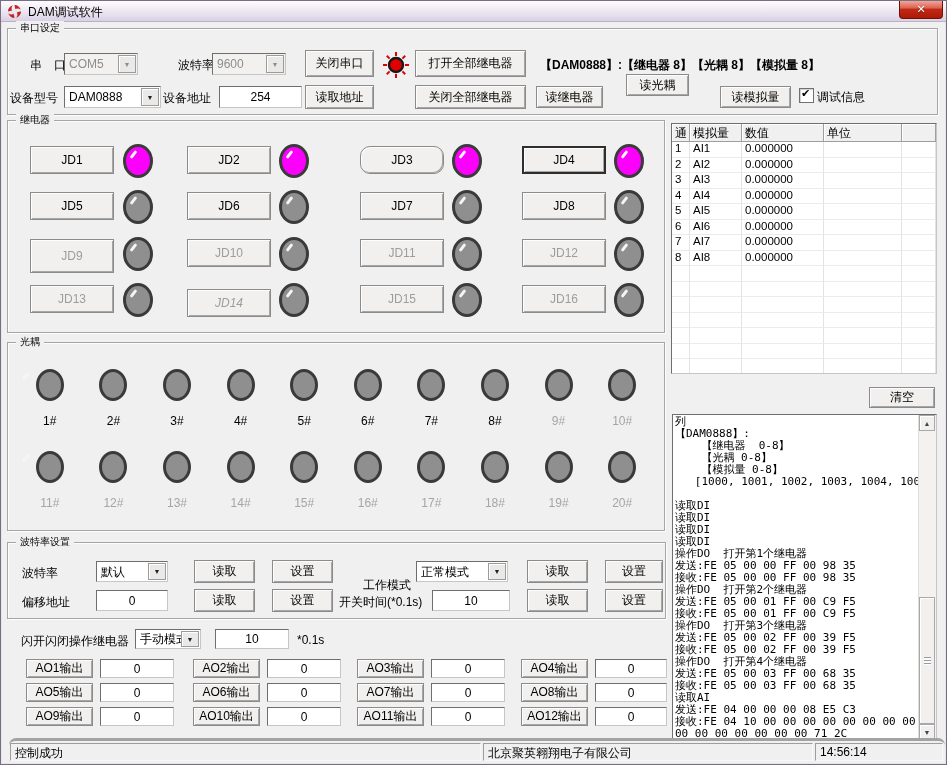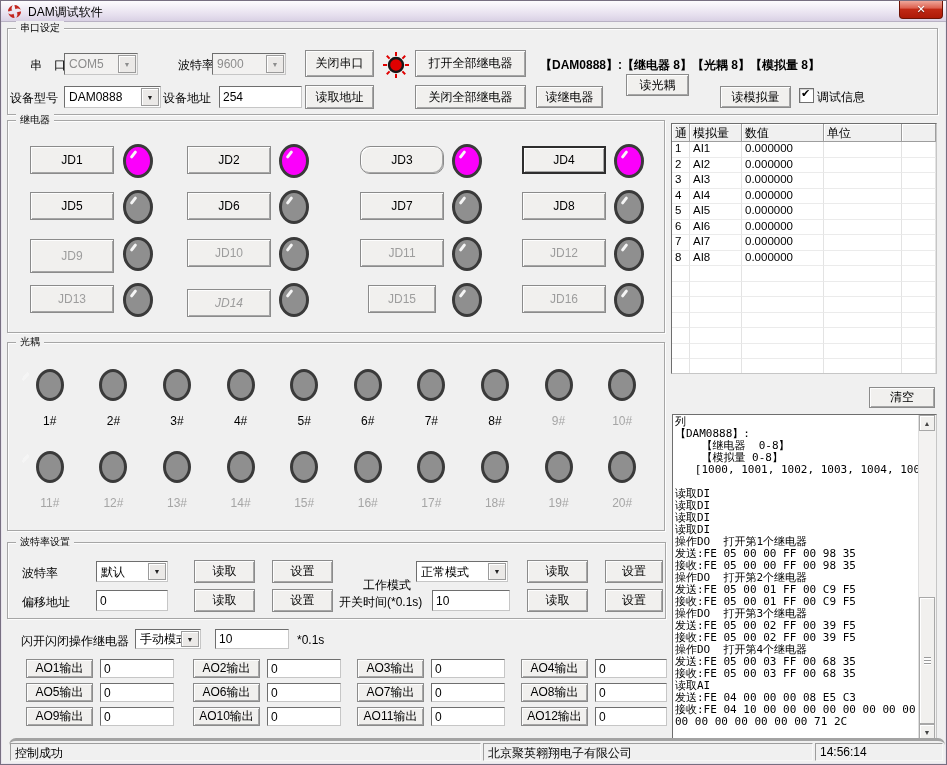--- a/index.html
+++ b/index.html
@@ -20,21 +20,21 @@
              text-shadow:0 1px 1px rgba(0,0,0,.5);cursor:pointer;}
   
   .btn{position:absolute;box-sizing:border-box;display:flex;align-items:center;justify-content:center;
        background:#f1f0ee;border:1px solid #8b8b8b;
        box-shadow:inset 1px 1px 0 #fdfdfd, inset -1px -1px 0 #a6a6a6;
        font-size:12px;cursor:pointer;white-space:nowrap;}
   .btn.default{border:2px solid #2e2e2e;}
   .btn.disabled{color:#9d9d9d;cursor:default;}
   .field{position:absolute;box-sizing:border-box;background:#fff;border:1px solid;
          border-color:#6e6e6e #c6c6c6 #c6c6c6 #6e6e6e;font-size:12px;padding:1px 3px;
-         font-family:"Liberation Sans","DejaVu Sans",sans-serif;}
+         font-family:"Liberation Sans","DejaVu Sans",sans-serif;text-align:center;}
   input.field{outline:none;}
   .combo{position:absolute;box-sizing:border-box;background:#fff;border:1px solid;
          border-color:#6e6e6e #c6c6c6 #c6c6c6 #6e6e6e;cursor:pointer;}
   .combo .txt{position:absolute;left:4px;top:50%;transform:translateY(-50%);font-size:12px;white-space:nowrap;}
   .combo .arrow{position:absolute;right:1px;top:1px;bottom:1px;width:16px;background:#ebe9e7;
                 border:1px solid #9b9b9b;box-shadow:inset 1px 1px 0 #fff;
                 display:flex;align-items:center;justify-content:center;font-size:7px;color:#222;}
   .combo.disabled{background:#f2f1f0;}
   .combo.disabled .txt{color:#8d8d8d;}
   .combo.disabled .arrow{color:#8d8d8d;}
@@ -181,21 +181,21 @@
     <div class="led" style="left:271px;top:116px;"></div>
     <div class="btn disabled" style="left:352px;top:118px;width:84px;height:28px;">JD11</div>
     <div class="led" style="left:444px;top:116px;"></div>
     <div class="btn disabled" style="left:514px;top:118px;width:84px;height:28px;">JD12</div>
     <div class="led" style="left:606px;top:116px;"></div>
 
     <div class="btn disabled" style="left:22px;top:164px;width:84px;height:28px;">JD13</div>
     <div class="led" style="left:115px;top:162px;"></div>
     <div class="btn disabled" style="left:179px;top:168px;width:84px;height:28px;font-style:italic;">JD14</div>
     <div class="led" style="left:271px;top:162px;"></div>
-    <div class="btn disabled" style="left:360px;top:164px;width:68px;height:28px;">JD15</div>
+    <div class="btn disabled" style="left:352px;top:164px;width:84px;height:28px;">JD15</div>
     <div class="led" style="left:444px;top:162px;"></div>
     <div class="btn disabled" style="left:514px;top:164px;width:84px;height:28px;">JD16</div>
     <div class="led" style="left:606px;top:162px;"></div>
   </div>
 
   <div class="tbl">
     <div class="thead">
       <div class="th c0">通</div>
       <div class="th c1">模拟量</div>
       <div class="th c2">数值</div>
@@ -397,20 +397,21 @@
     </div>
   </div>
 
   <div class="btn" style="left:868px;top:386px;width:66px;height:21px;">清空</div>
 
   <div class="log">
     <div class="log-text">
       <div class="log-line">列</div>
       <div class="log-line">【DAM0888】:</div>
       <div class="log-line">    【继电器  0-8】</div>
+      <div class="log-line">    【光耦 0-8】</div>
       <div class="log-line">    【模拟量 0-8】</div>
       <div class="log-line">   [1000, 1001, 1002, 1003, 1004, 1000]</div>
       <div class="log-line"></div>
       <div class="log-line">读取DI</div>
       <div class="log-line">读取DI</div>
       <div class="log-line">读取DI</div>
       <div class="log-line">读取DI</div>
       <div class="log-line">操作DO  打开第1个继电器</div>
       <div class="log-line">发送:FE 05 00 00 FF 00 98 35</div>
       <div class="log-line">接收:FE 05 00 00 FF 00 98 35</div>

